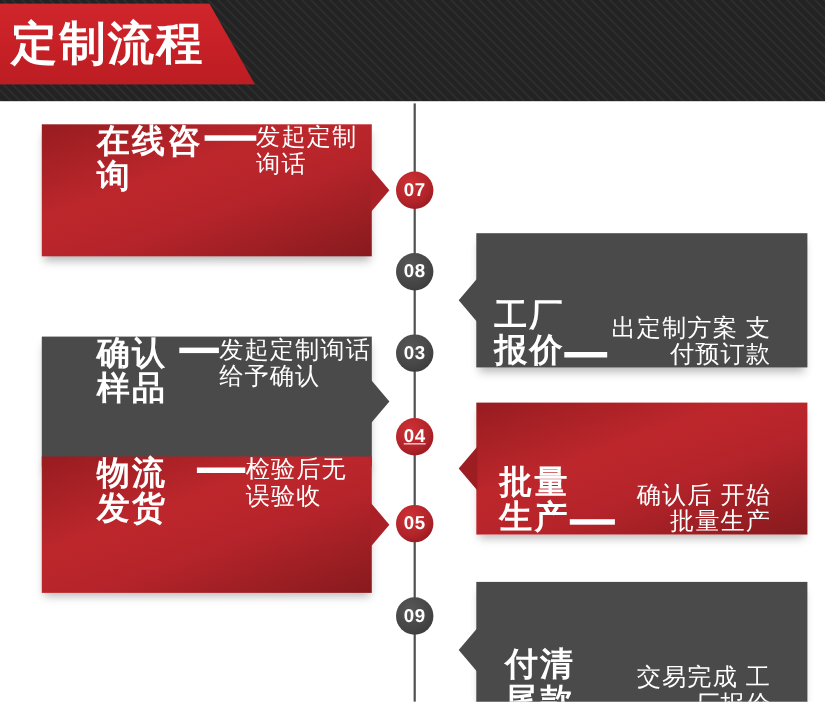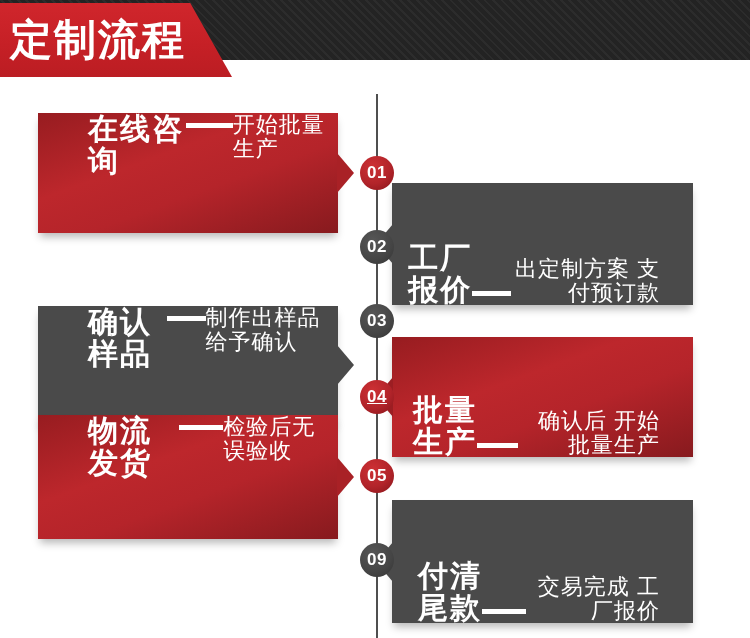--- a/index.html
+++ b/index.html
@@ -1,21 +1,21 @@
 <!DOCTYPE html>
 <html><head>
 <meta charset="utf-8">
 <style>
   * { margin:0; padding:0; box-sizing:border-box; }
   html,body { width:750px; height:638px; background:#ffffff; overflow:hidden;
               font-family:"Liberation Sans","DejaVu Sans",sans-serif; }
   .canvas { position:relative; width:750px; height:638px; background:#fff; }
 
   
-  .header { position:absolute; left:0; top:0; width:750px; height:60px;
+  .header { position:absolute; left:0; top:0; width:750px; height:92px;
             background:#232323;
             background-image:repeating-linear-gradient(45deg,
               rgba(255,255,255,0.045) 0 2px, rgba(0,0,0,0) 2px 6px); }
   .header-ribbon { position:absolute; left:0; top:3px; width:232px; height:74px;
             background:linear-gradient(180deg,#d0262c 0%,#c62026 55%,#bb1d23 100%);
             clip-path:polygon(0 0, 82% 0, 100% 100%, 0 100%);
             display:flex; align-items:center; }
   .header-title { color:#ffffff; font-size:42px; font-weight:bold;
             letter-spacing:2px; padding-left:10px; line-height:74px; }
 
@@ -29,21 +29,21 @@
   .circle.dark { background:radial-gradient(circle at 38% 30%, #565656 0%, #454545 60%, #343434 100%); }
   .c1 { top:156px; } .c2 { top:230px; } .c3 { top:304px; }
   .c4 { top:380px;text-decoration:underline; } .c5 { top:459px;text-align:center; } .c6 { top:543px; }
 
   
   .card { position:absolute; display:flex; flex-direction:row; justify-content:center;
           box-shadow:0 6px 8px -2px rgba(0,0,0,0.28); z-index:2; }
   .card.redbox  { background:linear-gradient(160deg,#971c20 0%,#bd272c 38%,#b5242a 60%,#871a1e 100%); }
   .card.darkbox { background:#4a4a4a; }
   .card.left  { left:38px;  width:300px; align-items:flex-start; padding-left:50px;  text-align:left; }
-  .card.right { left:392px; width:301px; align-items:flex-end;  padding-right:33px; text-align:right; }
+  .card.right { left:433px; width:301px; align-items:flex-end;  padding-right:33px; text-align:right;margin-top:29px; }
   .card-title    { color:#fff; font-size:30px; font-weight:bold; letter-spacing:2px; line-height:1.05; }
   .card-underline{ width:62px; height:5px; background:#fff; margin:10px 0 9px 0; }
   .card-subtitle { color:#fff; font-size:22px; letter-spacing:1px; line-height:1.1; }
 
   .s1 { top:113px; height:120px; }
   .s2 { top:183px; height:122px; }
   .s3 { top:262px; height:118px;margin-top:44px; }
   .s4 { top:337px; height:120px; }
   .s5 { top:415px; height:124px; }
   .s6 { top:500px; height:123px;justify-content:center; }
@@ -63,45 +63,45 @@
 <div class="canvas">
 
   <div class="header">
     <div class="header-ribbon">
       <span class="header-title">定制流程</span>
     </div>
   </div>
 
   <div class="timeline-line"></div>
 
-  <div class="circle red c1">01</div>
-  <div class="circle dark c2">02</div>
+  <div class="circle red c1">07</div>
+  <div class="circle dark c2">08</div>
   <div class="circle dark c3">03</div>
   <div class="circle red c4">04</div>
   <div class="circle red c5">05</div>
   <div class="circle dark c6">09</div>
 
   <div class="card redbox left s1">
     <div class="card-title">在线咨询</div>
     <div class="card-underline"></div>
-    <div class="card-subtitle">开始批量生产</div>
+    <div class="card-subtitle">发起定制询话</div>
     <div class="arrow to-right"></div>
   </div>
 
   <div class="card darkbox right s2">
     <div class="card-title">工厂报价</div>
     <div class="card-underline"></div>
     <div class="card-subtitle">出定制方案 支付预订款</div>
     <div class="arrow to-left"></div>
   </div>
 
   <div class="card darkbox left s3">
     <div class="card-title">确认样品</div>
     <div class="card-underline"></div>
-    <div class="card-subtitle">制作出样品 给予确认</div>
+    <div class="card-subtitle">发起定制询话 给予确认</div>
     <div class="arrow to-right"></div>
   </div>
 
   <div class="card redbox right s4">
     <div class="card-title">批量生产</div>
     <div class="card-underline"></div>
     <div class="card-subtitle">确认后 开始批量生产</div>
     <div class="arrow to-left"></div>
   </div>
 

